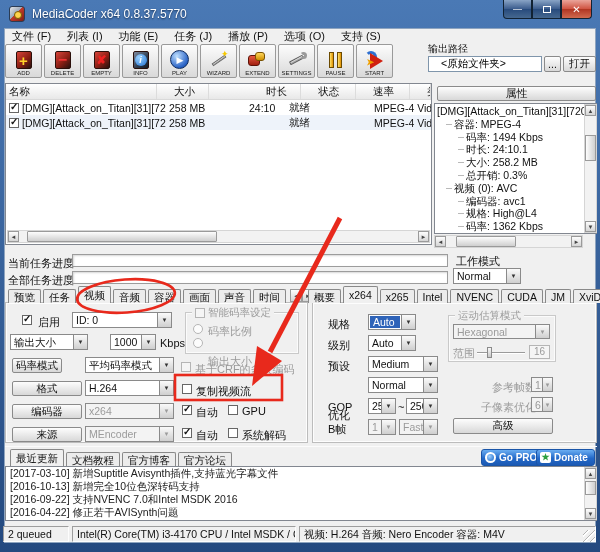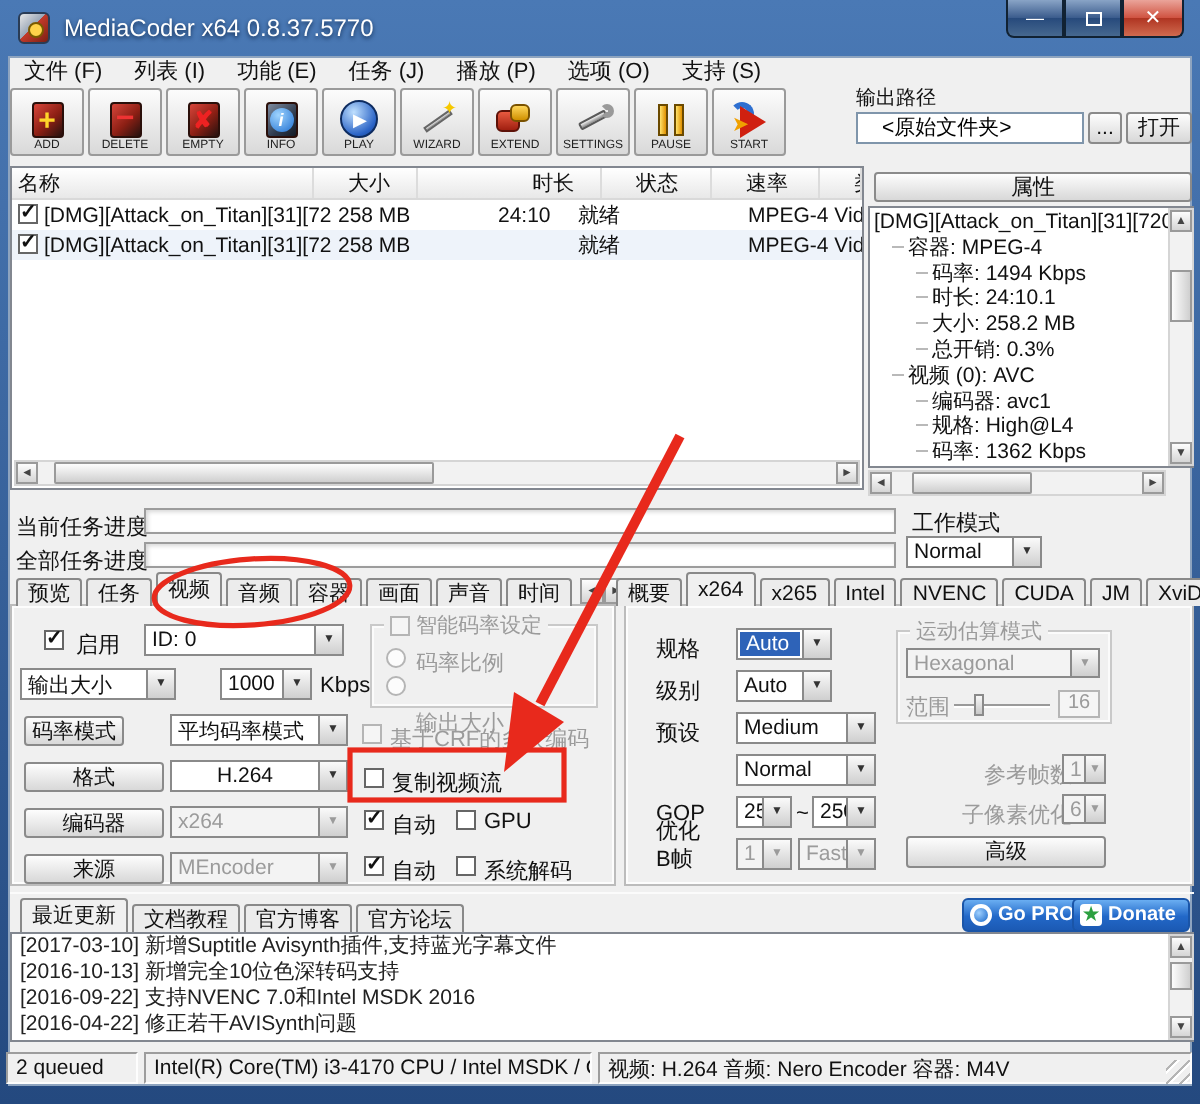--- a/index.html
+++ b/index.html
@@ -372,21 +372,21 @@
   <div class="btn3d" style="left:12px;top:358px;width:50px;height:15px;">
       <span>码率模式</span>
     </div>
   <div class="combo" style="left:85px;top:357px;width:89px;">
     <span class="val">平均码率模式</span>
       <span class="dd"></span>
   </div>
   <div class="btn3d" style="left:12px;top:381px;width:70px;height:15px;">
       <span>格式</span>
     </div>
-  <div class="combo" style="left:85px;top:380px;width:89px;text-align:center;">
+  <div class="combo" style="left:85px;top:380px;width:89px;">
     <span class="val">H.264</span>
       <span class="dd"></span>
   </div>
   <div class="btn3d" style="left:12px;top:404px;width:70px;height:15px;">
       <span>编码器</span>
     </div>
   <div class="combo disabled" style="left:85px;top:403px;width:89px;">
     <span class="val">x264</span>
       <span class="dd"></span>
   </div>

